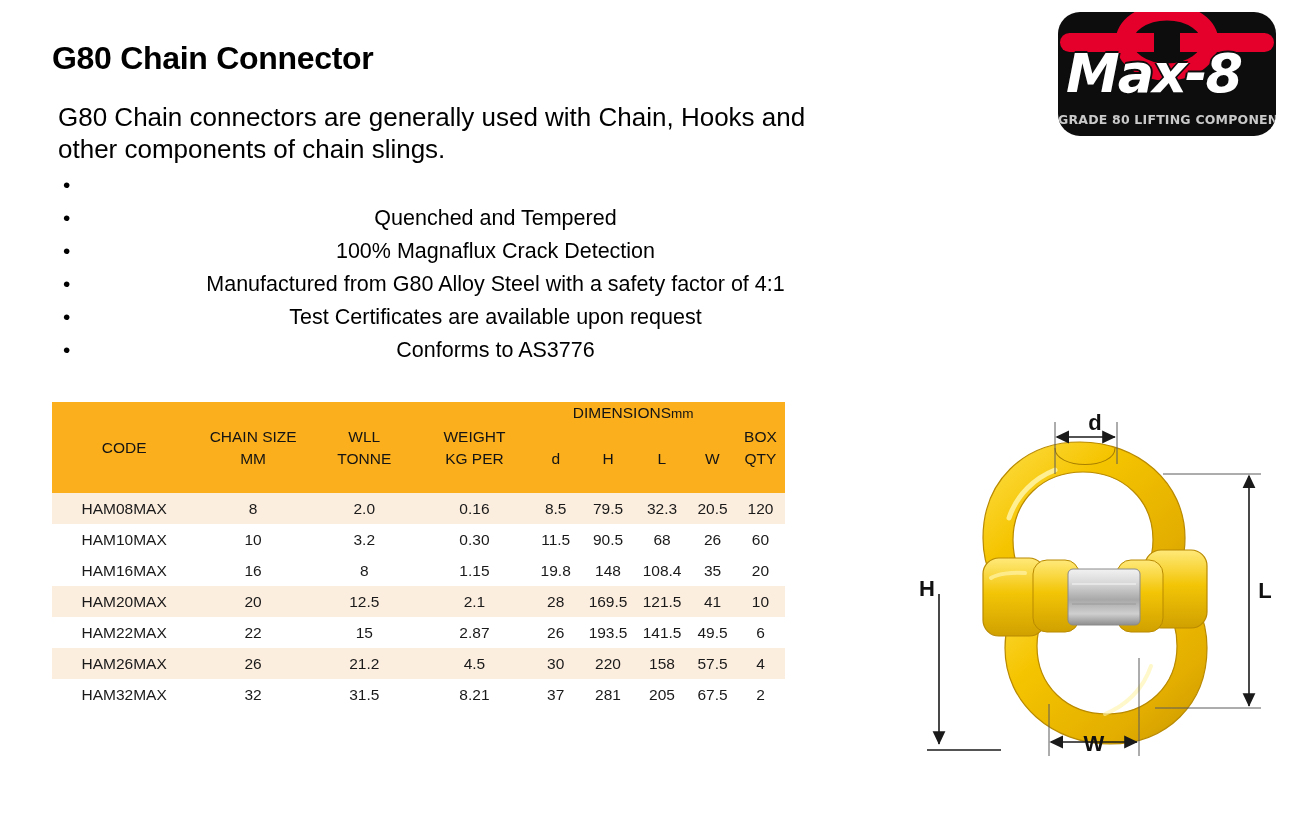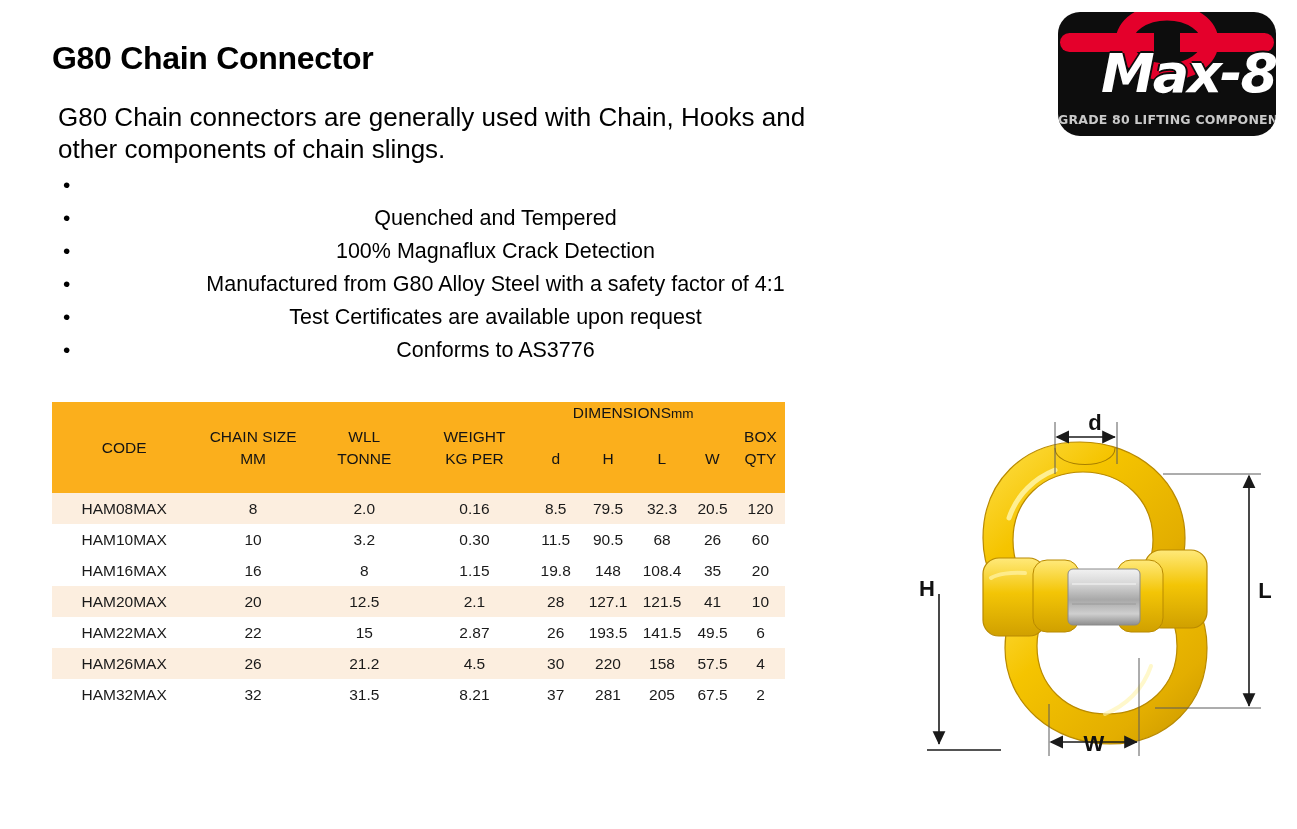--- a/index.html
+++ b/index.html
@@ -72,21 +72,21 @@
     border-radius: 22px;
     overflow: hidden;
   }
   .logo-chain {
     position: absolute;
     left: 0; top: 0; width: 218px; height: 70px;
   }
   #logo-word {
     position: absolute;
     left: 8px; right: 0; top: 30px;
-    text-align: right;
+    text-align: left;
     font-family: "DejaVu Sans", sans-serif;
     font-size: 54px;
     font-weight: bold;
     font-style: italic;
     color: #ffffff;
     letter-spacing: -2px;
     line-height: 64px;
     z-index: 3;
     text-shadow: 2px 0 0 #0d0d0d, -2px 0 0 #0d0d0d, 0 2px 0 #0d0d0d, 0 -2px 0 #0d0d0d;
   }
@@ -274,21 +274,21 @@
         <td>108.4</td>
         <td>35</td>
         <td>20</td>
       </tr>
       <tr class="even">
         <td>HAM20MAX</td>
         <td>20</td>
         <td>12.5</td>
         <td>2.1</td>
         <td>28</td>
-        <td>127.1</td>
+        <td>169.5</td>
         <td>121.5</td>
         <td>41</td>
         <td>10</td>
       </tr>
       <tr class="odd">
         <td>HAM22MAX</td>
         <td>22</td>
         <td>15</td>
         <td>2.87</td>
         <td>26</td>

